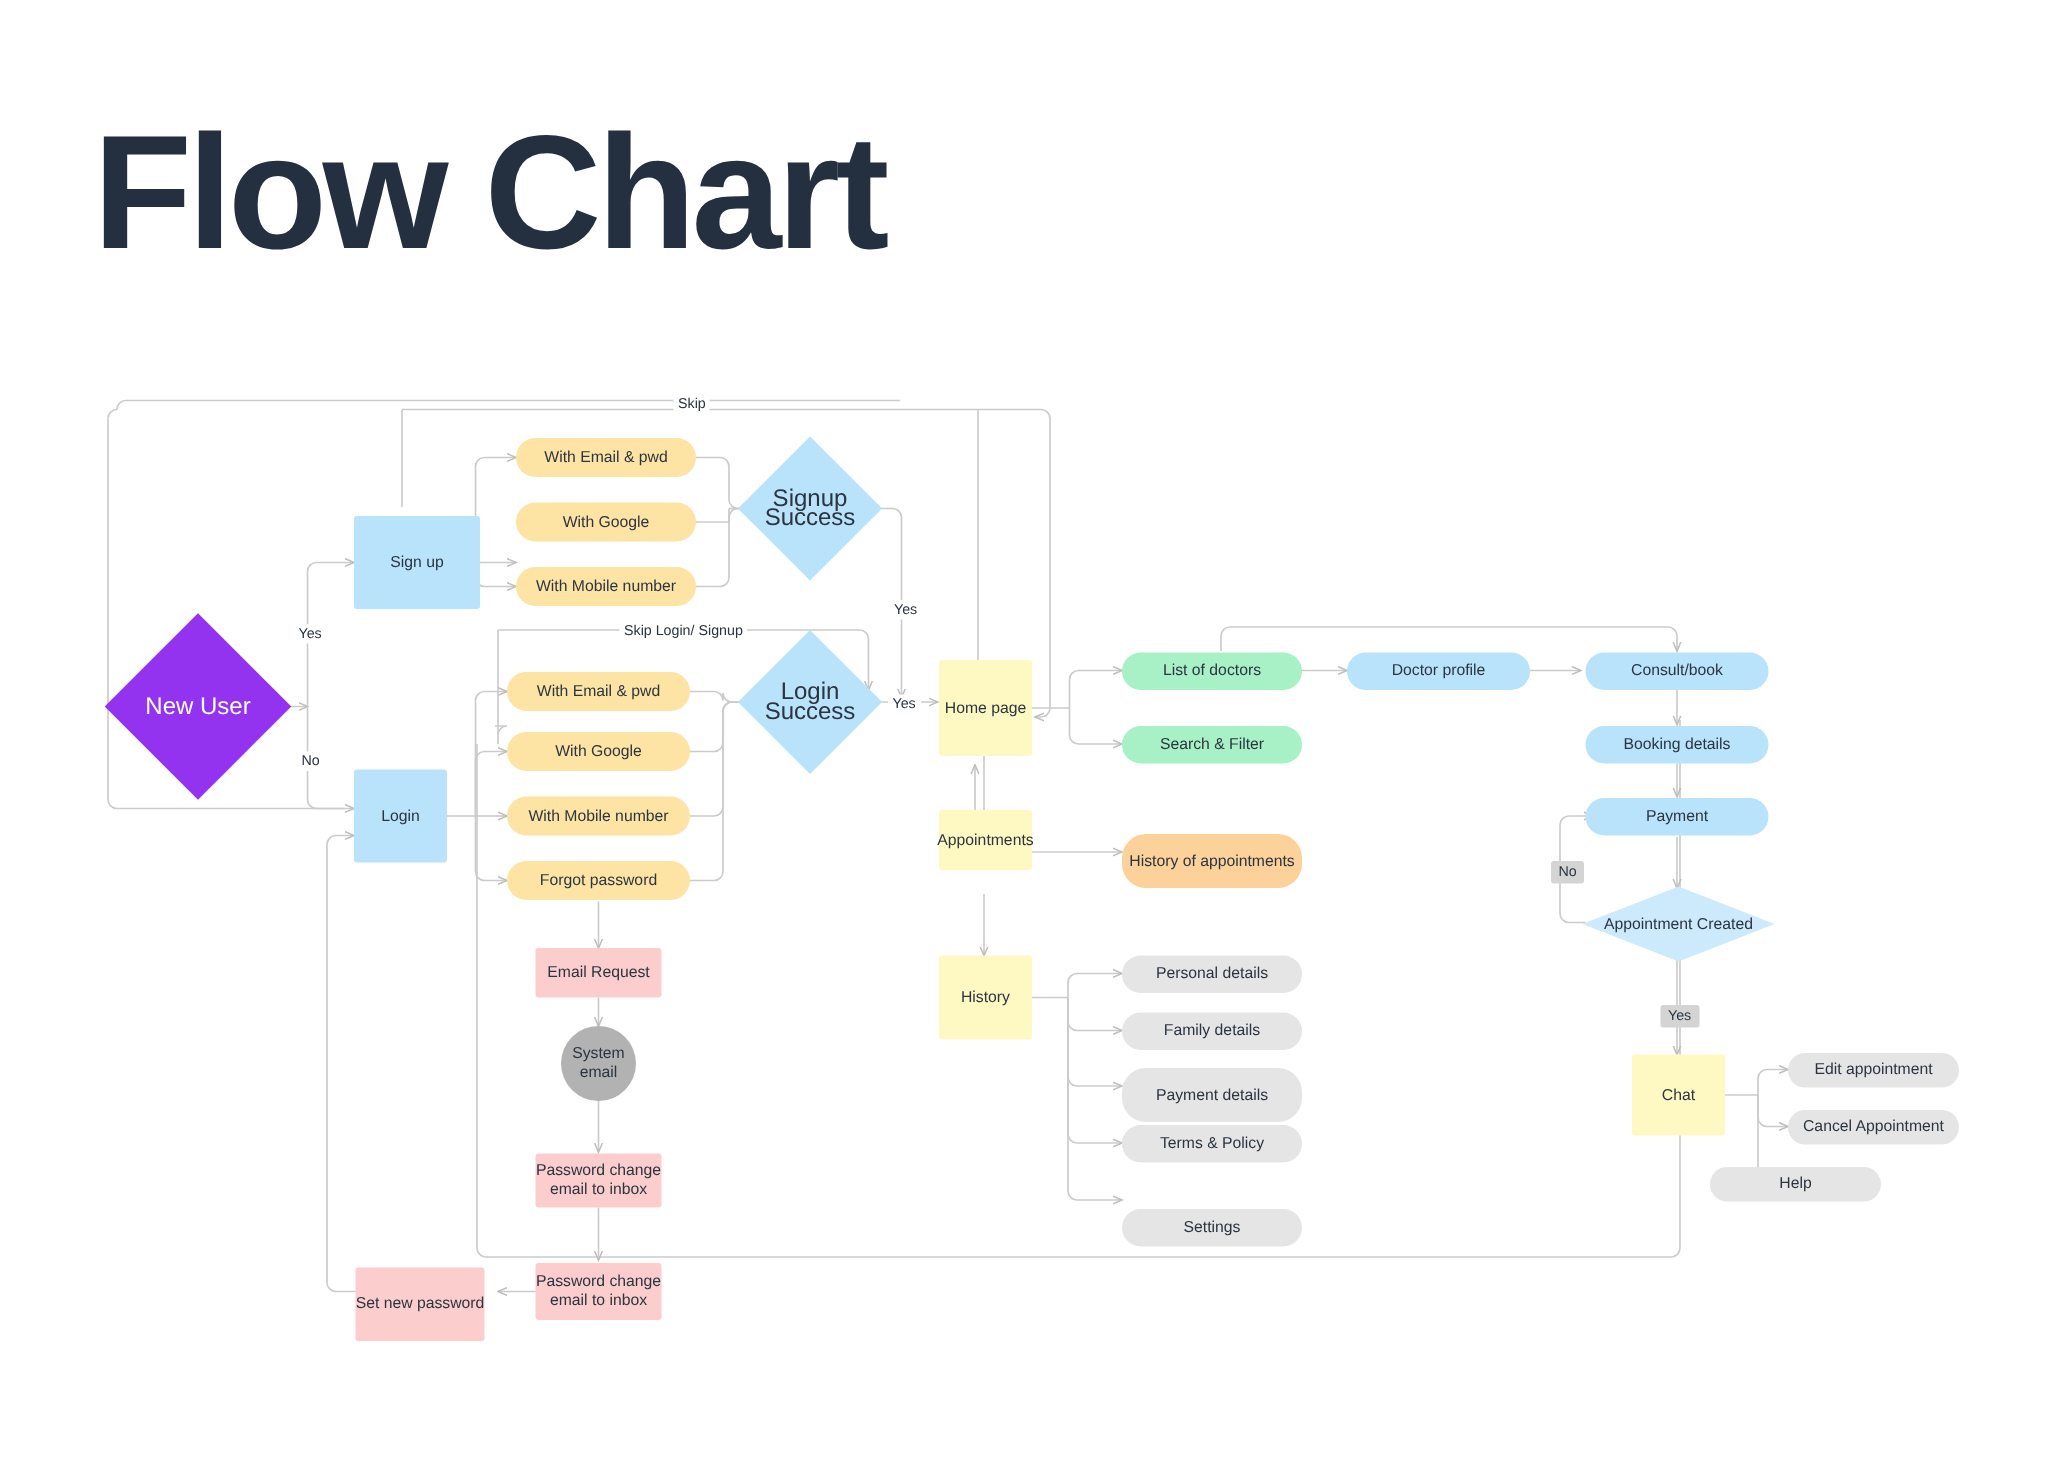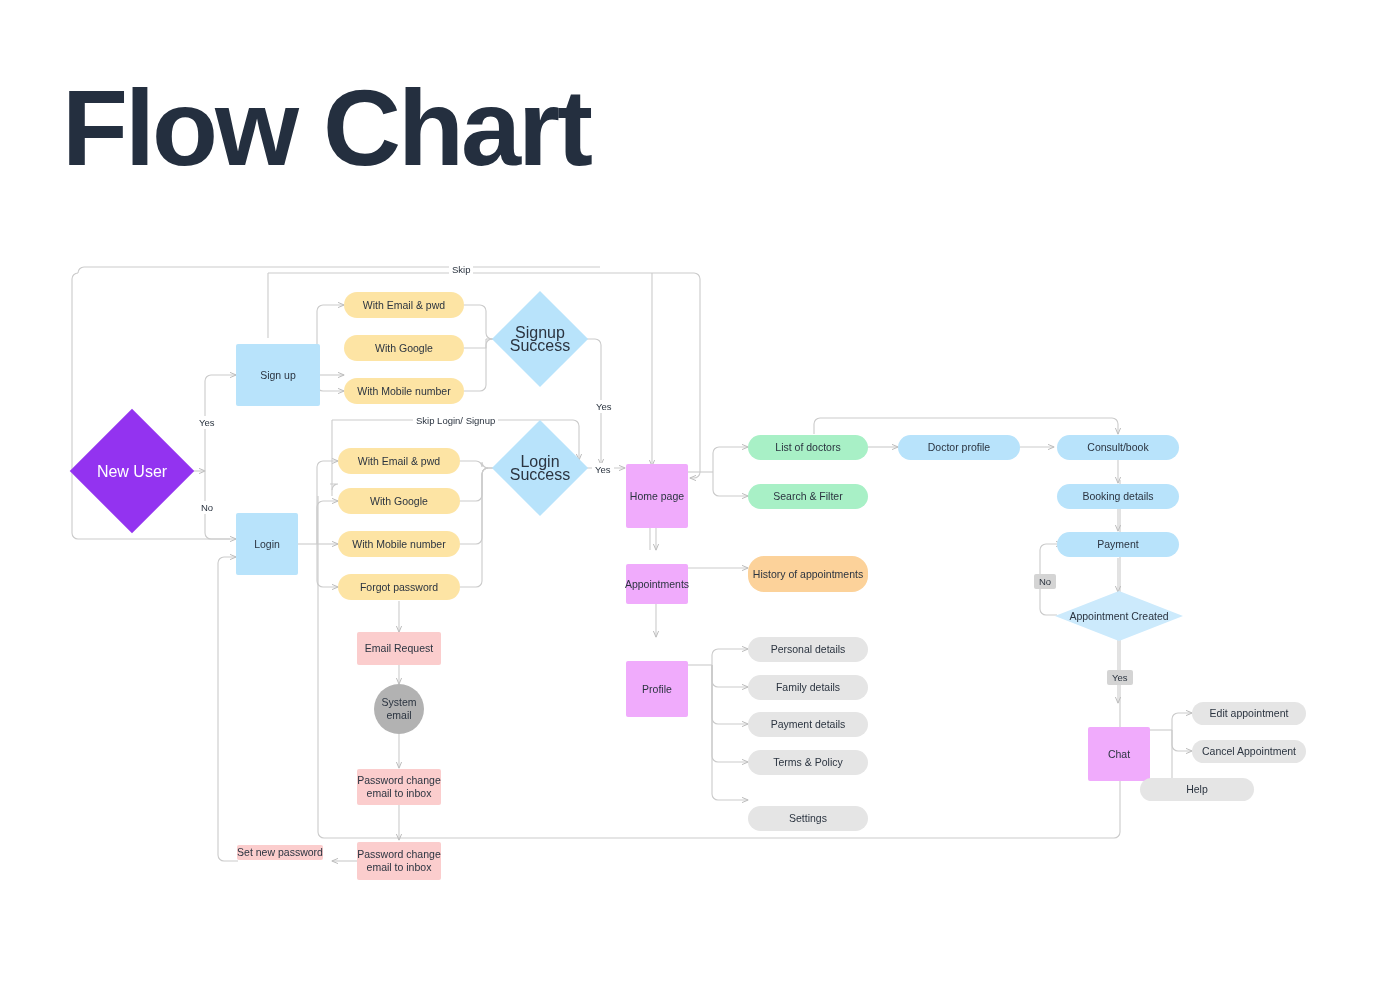--- a/index.html
+++ b/index.html
@@ -24,21 +24,21 @@
   .node{
     position:absolute;box-sizing:border-box;
     display:flex;align-items:center;justify-content:center;
     text-align:center;font-size:10.5px;line-height:13px;
     color:#2b3440;z-index:3;
   }
   .rect{border-radius:2px;}
   .pill{border-radius:16px;}
   .blue{background:#b8e3fb;}
   .yellow{background:#fde4a4;}
-  .purple{background:#f0abfc;margin-top:24px;}
+  .purple{background:#fef9c3;}
   .green{background:#a8f0c6;}
   .orange{background:#fcd29a;}
   .pink{background:#fbcdcd;}
   .grey{background:#e5e5e5;}
   .circle{background:#b2b2b2;border-radius:50%;}
 
   
   .diamond{
     position:absolute;z-index:3;
     display:flex;align-items:center;justify-content:center;
@@ -238,51 +238,51 @@
   </div>
   <div class="node circle" style="left:374px;top:684px;width:50px;height:50px;">
     <span>System email</span>
   </div>
   <div class="node rect pink" style="left:357px;top:769px;width:84px;height:36px;">
     <span>Password change email to inbox</span>
   </div>
   <div class="node rect pink" style="left:357px;top:842px;width:84px;height:38px;">
     <span>Password change email to inbox</span>
   </div>
-  <div class="node rect pink" style="left:237px;top:845px;width:86px;height:15px;justify-content:center;">
+  <div class="node rect pink" style="left:237px;top:845px;width:86px;height:49px;justify-content:center;">
     <span>Set new password</span>
   </div>
 
   <div class="node rect purple" style="left:626px;top:440px;width:62px;height:64px;">
     <span>Home page</span>
   </div>
   <div class="node rect purple" style="left:626px;top:540px;width:62px;height:40px;">
     <span>Appointments</span>
   </div>
   <div class="node rect purple" style="left:626px;top:637px;width:62px;height:56px;">
-    <span>Profile</span>
+    <span>History</span>
   </div>
 
   <div class="node pill green" style="left:748px;top:435px;width:120px;height:25px;">
     <span>List of doctors</span>
   </div>
   <div class="node pill green" style="left:748px;top:484px;width:120px;height:25px;">
     <span>Search &amp; Filter</span>
   </div>
   <div class="node pill orange" style="left:748px;top:556px;width:120px;height:36px;justify-content:center;">
     <span>History of appointments</span>
   </div>
 
   <div class="node pill grey" style="left:748px;top:637px;width:120px;height:25px;">
     <span>Personal details</span>
   </div>
   <div class="node pill grey" style="left:748px;top:675px;width:120px;height:25px;">
     <span>Family details</span>
   </div>
-  <div class="node pill grey" style="left:748px;top:712px;width:120px;height:25px;">
+  <div class="node pill grey" style="left:748px;top:712px;width:120px;height:36px;">
     <span>Payment details</span>
   </div>
   <div class="node pill grey" style="left:748px;top:750px;width:120px;height:25px;">
     <span>Terms &amp; Policy</span>
   </div>
   <div class="node pill grey" style="left:748px;top:788px;width:120px;height:25px;margin-top:18px;">
     <span>Settings</span>
   </div>
 
   <div class="node pill blue" style="left:898px;top:435px;width:122px;height:25px;">

